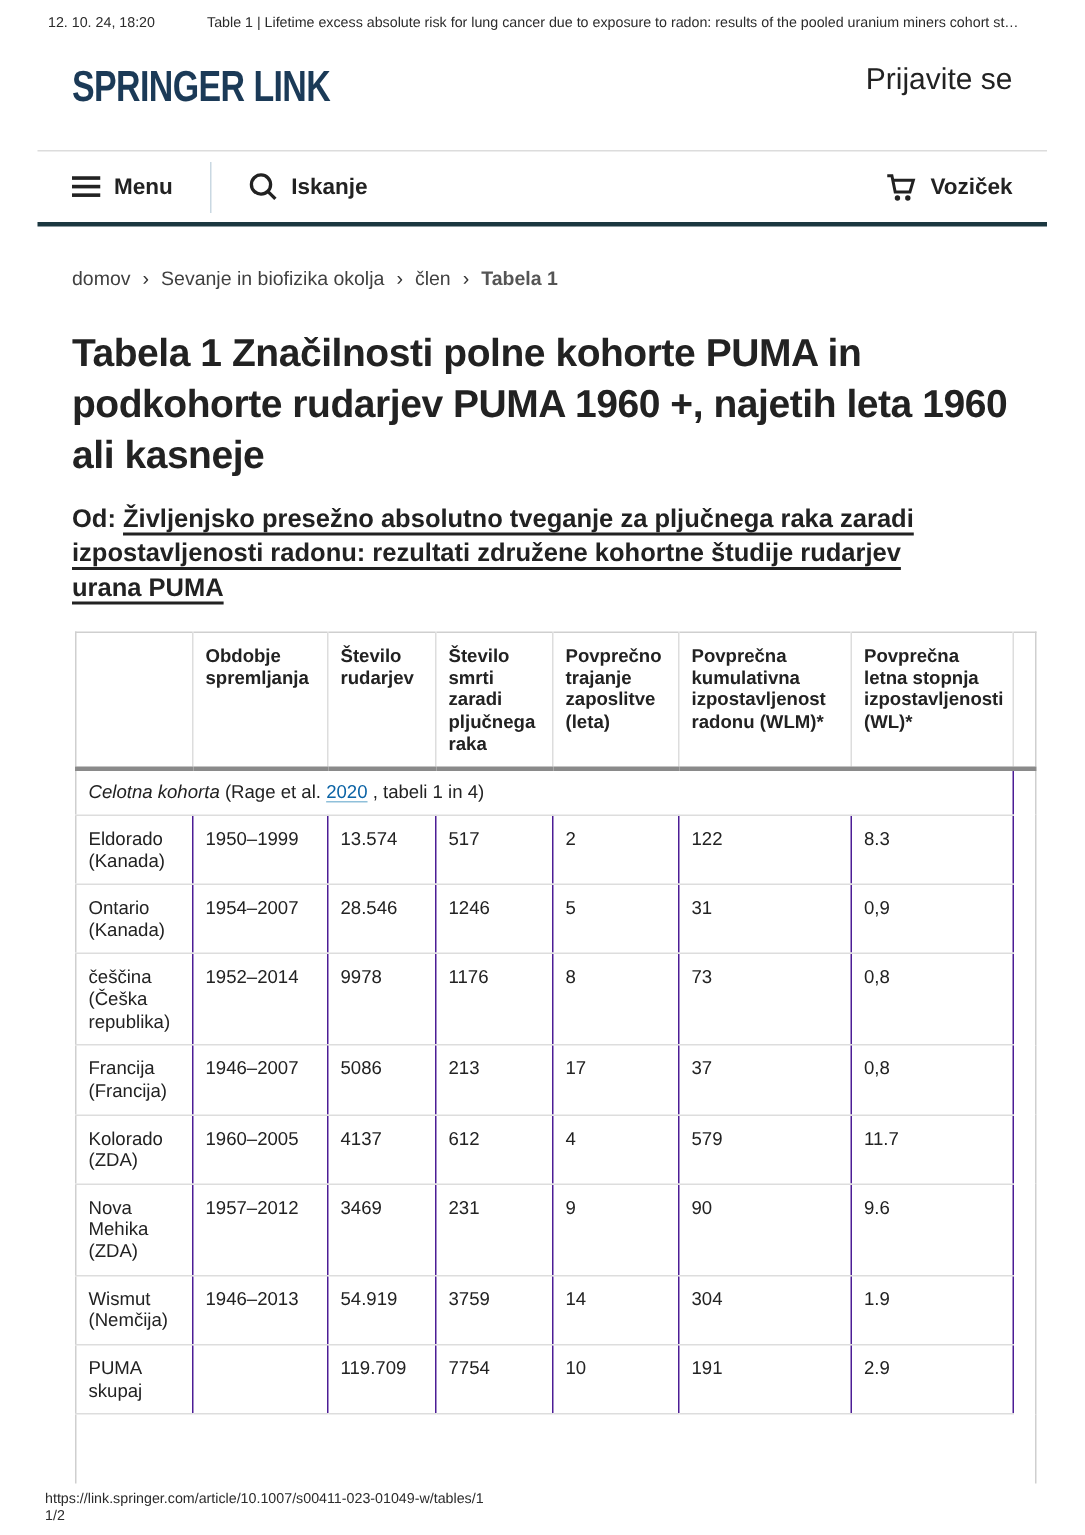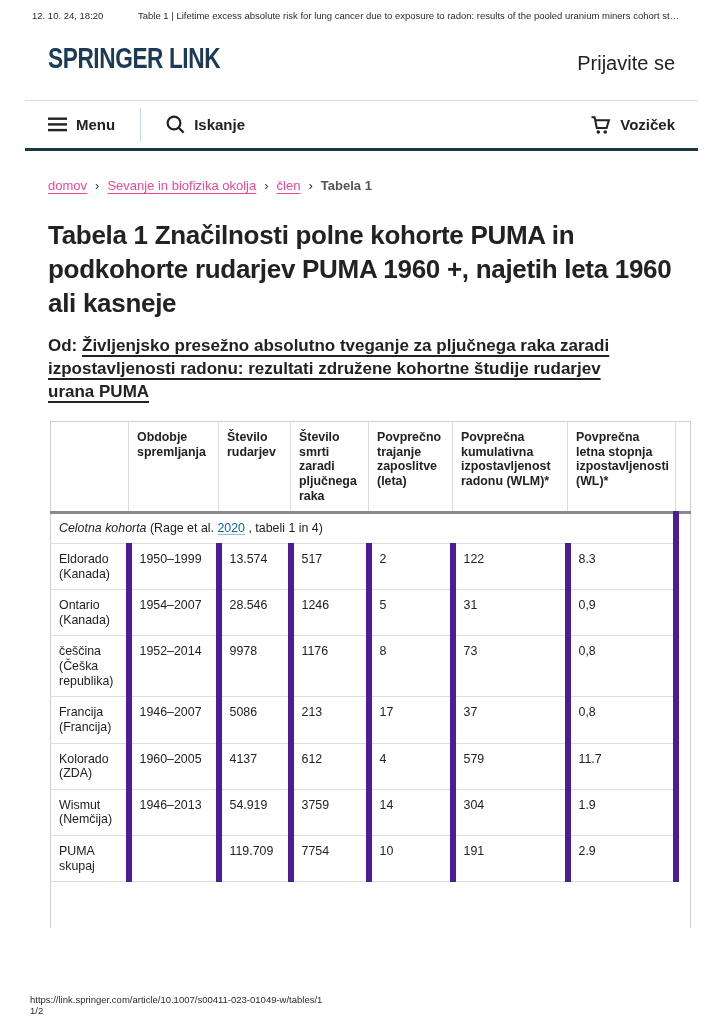--- a/index.html
+++ b/index.html
@@ -10,59 +10,59 @@
     font-family:"Liberation Sans", sans-serif;
   }
   
   .print-header { display:flex; padding:10px 30px 0 32px; font-size:9.5px; color:#2b2b2b; }
   .print-header .dt { width:106px; flex:none; }
   .print-footer {
     position:absolute; left:30px; right:30px; bottom:7px;
     display:flex; justify-content:space-between; font-size:9.5px; color:#2b2b2b;flex-direction:column;
   }
   
-  .site-header { display:flex; justify-content:space-between; align-items:flex-end; margin:21px 48px 0; }
+  .site-header { display:flex; justify-content:space-between; align-items:flex-start; margin:21px 48px 0; }
   .logo {
     font-size:29px; font-weight:bold; color:#1b3a57; letter-spacing:-0.5px;
     transform:scaleX(0.78); transform-origin:left center; white-space:nowrap; cursor:pointer;
   }
   .signin { font-size:20px; font-weight:normal; color:#222; text-decoration:none; cursor:pointer; }
   .rule-light { height:1px; background:#dcdcdc; margin:25px 25px 0; }
   .rule-dark { height:3px; background:#1b3740; margin:0 25px; }
   
   .nav-bar { display:flex; justify-content:space-between; align-items:center; height:47px; margin:0 48px; }
   .nav-left { display:flex; align-items:center; height:100%; }
   .nav-item {
     display:flex; align-items:center; gap:9px; background:none; border:none; padding:0;
     font-family:inherit; font-size:15px; font-weight:bold; color:#222; cursor:pointer;
   }
   .nav-divider { width:1px; height:34px; background:#c9d8e2; margin:0 25px; }
   .icon { display:block; }
   
   .breadcrumb { margin:27px 48px 0; font-size:13px; color:#222; display:flex; align-items:center; flex-wrap:wrap; }
-  .breadcrumb a { color:#ec4899; text-decoration:underline; text-underline-offset:3px; cursor:pointer; }
+  .breadcrumb a { color:#404040; text-underline-offset:3px; cursor:pointer; }
   .breadcrumb .sep { margin:0 8px; color:#333; font-size:13px; }
   .breadcrumb .current { color:#555;font-weight:bold; }
   
   h1 { margin:26px 48px 0; font-size:26px; line-height:1.3; letter-spacing:-0.3px; font-weight:bold; }
   .subtitle { margin:15px 48px 0; max-width:585px; font-size:17px; font-weight:bold; line-height:1.35; }
   .subtitle a {
     color:#222; text-decoration:underline; text-decoration-thickness:2px; text-underline-offset:3.5px; cursor:pointer;
   }
   
   table {
     border-collapse:collapse; table-layout:fixed; width:640px; margin:17px 0 0 50px;
     font-size:12.4px; line-height:1.18;
     border-top:1px solid #cfcfcf; border-left:1px solid #cfcfcf; border-right:1px solid #cfcfcf;
   }
   th, td { vertical-align:top; text-align:left; }
   thead th { font-weight:bold; padding:8px 4px 8px 8px; border-bottom:3px solid #8a8a8a; }
   thead th + th { border-left:1px solid #ddd; }
   tbody td { padding:8px 4px 8px 8px; }
-  tbody td + td { border-left:6px solid #4c1d95; }
+  tbody td + td { border-left:1px solid #4c1d95; }
   tbody tr.data-row td { border-bottom:1px solid #ddd; }
   tbody tr.data-row td.c-last { border-bottom:none; padding:0; }
   thead th.c-last { padding:0; }
   tr.section-row td { border-bottom:1px solid #ddd; padding:7px 8px; }
   tr.section-row td.c-last { border-bottom:none; padding:0; }
   tr.section-row em { font-style:italic; }
   .year-link { color:#0b63a5; text-decoration:underline; text-decoration-color:#8fc0da; text-underline-offset:2px; cursor:pointer; }
   tr.filler-row td { height:46px; border:none; }
 </style>
 </head>
@@ -199,20 +199,30 @@
       <td>Kolorado (ZDA)</td>
       <td>1960–2005</td>
       <td>4137</td>
       <td>612</td>
       <td>4</td>
       <td>579</td>
       <td>11.7</td>
       <td class="c-last"></td>
     </tr>
     <tr class="data-row">
+      <td>Nova Mehika (ZDA)</td>
+      <td>1957–2012</td>
+      <td>3469</td>
+      <td>231</td>
+      <td>9</td>
+      <td>90</td>
+      <td>9.6</td>
+      <td class="c-last"></td>
+    </tr>
+    <tr class="data-row">
       <td>Wismut (Nemčija)</td>
       <td>1946–2013</td>
       <td>54.919</td>
       <td>3759</td>
       <td>14</td>
       <td>304</td>
       <td>1.9</td>
       <td class="c-last"></td>
     </tr>
     <tr class="data-row">

